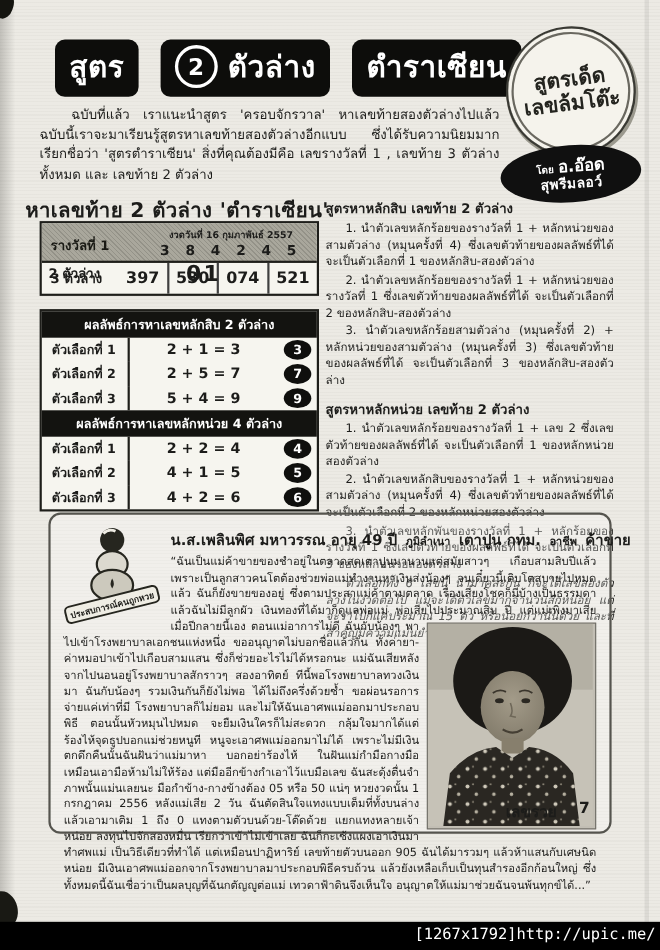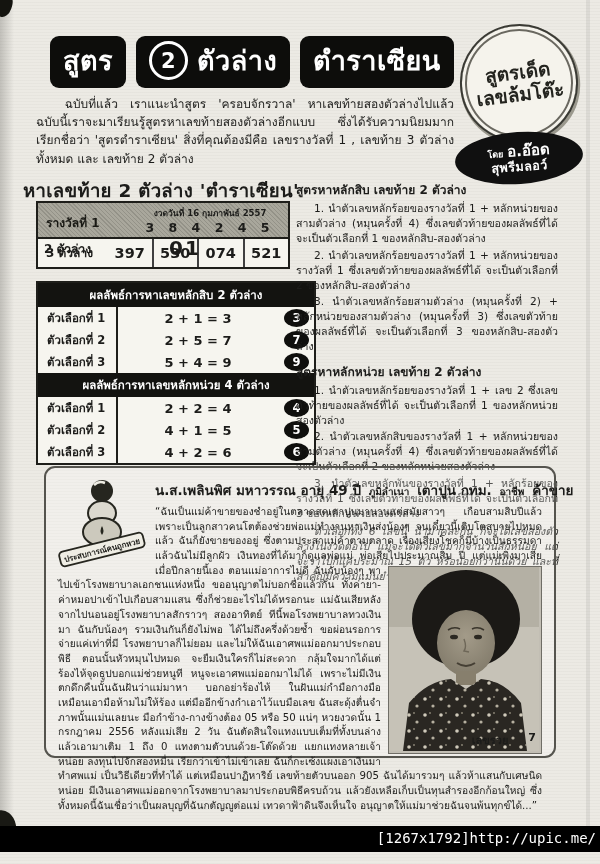--- a/index.html
+++ b/index.html
@@ -9,21 +9,21 @@
     background-image:repeating-linear-gradient(0deg, rgba(110,108,98,.045) 0 1px, transparent 1px 3px);
     font-family:"DejaVu Sans", sans-serif;color:#1c1c1a;
   }
   .edge-shadow{position:absolute;left:0;top:0;width:14px;height:838px;
     background:linear-gradient(90deg, rgba(40,40,36,.22), rgba(40,40,36,0));}
   .fold-line{position:absolute;right:10px;top:0;width:4px;height:838px;background:rgba(40,40,36,.08);}
   .blot-top{position:absolute;left:-5px;top:-7px;width:17px;height:24px;background:#14140f;border-radius:45%;transform:rotate(18deg);}
   .blot-bottom{position:absolute;left:-10px;bottom:20px;width:26px;height:34px;background:#191914;border-radius:50%;transform:rotate(-14deg);}
 
   
-  .banner{position:absolute;left:50px;top:36px;display:flex;gap:10px;align-items:center;}
+  .banner{position:absolute;left:50px;top:36px;display:flex;gap:20px;align-items:center;}
   .b-block{background:#0d0d0b;color:#fff;border-radius:9px;padding:3px 13px 6px;
     font-weight:800;font-size:27px;letter-spacing:.5px;display:flex;align-items:center;}
   .b-circle{width:33px;height:33px;border-radius:50%;background:#0d0d0b;border:3px solid #fff;
     color:#fff;font-size:21px;font-weight:800;display:flex;align-items:center;justify-content:center;margin-right:9px;flex:0 0 auto;}
 
   
   .badge{position:absolute;left:447px;top:24px;width:144px;}
   .badge-circle{width:114px;height:114px;margin:0 auto;border-radius:50%;
     background:#f5f3ec;border:2px solid #3a3a34;
     box-shadow:inset 0 0 0 3px #f5f3ec, inset 0 0 0 5px #6a6860, 1px 2px 0 1px #9b998e;
@@ -51,21 +51,21 @@
   .pt-date{font-size:8.5px;font-weight:600;}
   .pt-first{font-size:12.5px;font-weight:800;letter-spacing:5px;}
   .pt-row{display:flex;height:28px;font-weight:700;}
   .pt-label{width:62px;font-size:12px;padding-left:8px;line-height:28px;}
   .pt-num{flex:1;text-align:center;font-size:14.5px;line-height:28px;}
   .pt-num + .pt-num{border-left:2px solid #404040;}
   .two-digit{position:absolute;left:36px;top:236px;width:254px;display:flex;align-items:center;}
   .td-label{font-size:12px;font-weight:700;padding-left:8px;}
   .td-value{font-size:20px;font-weight:800;letter-spacing:2px;margin-left:78px;}
 
-  .calc-box{position:absolute;left:36px;top:281px;width:280px;border:2px solid #1e1e1a;background:#f6f5ef;box-sizing:border-box;}
+  .calc-box{position:absolute;left:36px;top:281px;width:254px;border:2px solid #1e1e1a;background:#f6f5ef;box-sizing:border-box;}
   .calc-title{background:#131310;color:#fff;font-size:11.5px;font-weight:700;text-align:center;padding:3px 0;}
   .calc-row{display:flex;align-items:stretch;height:22px;}
   .cr-label{width:80px;padding-left:9px;font-size:11.5px;font-weight:700;border-right:2px solid #1e1e1a;display:flex;align-items:center;box-sizing:border-box;}
   .cr-formula{flex:1;text-align:left;font-size:13px;font-weight:600;display:flex;align-items:center;justify-content:center;}
   .cr-badge{width:36px;display:flex;align-items:center;justify-content:flex-end;padding-right:5px;box-sizing:border-box;}
   .ell{width:25px;height:18px;background:#0f0f0d;border-radius:50%;color:#fff;font-size:11.5px;font-weight:700;
     display:flex;align-items:center;justify-content:center;}
 
   
   .formulas{position:absolute;left:296px;top:182px;width:262px;font-size:10.6px;line-height:1.43;text-align:justify;}
@@ -75,24 +75,24 @@
   .f-close{text-indent:1.7em;font-style:italic;margin-top:3px;}
 
   
   .story-box{position:absolute;left:44px;top:466px;width:512px;height:292px;border:2px solid #55544e;border-radius:11px;
     padding:8px 12px;box-sizing:border-box;background:rgba(255,255,255,.25);}
   .story-logo{float:left;width:88px;height:92px;margin:0 9px 2px 0;}
   .story-head{font-weight:800;font-size:13.5px;padding:3px 0 4px;white-space:nowrap;}
   .sh-small{font-size:10px;font-weight:700;margin:0 3px;}
   .story-text{font-size:10.2px;line-height:1.44;text-align:justify;}
   .photo{float:right;width:152px;height:186px;margin:2px 0 4px 7px;border:1px solid #6f6d66;background:#c2beb4;}
-  .story-pagefoot{position:absolute;right:18px;bottom:7px;font-size:11px;font-weight:700;display:flex;gap:20px;}
-
-  
-  .footer-bar{position:absolute;left:0;bottom:12px;width:100%;height:26px;background:#000;color:#fff;
+  .story-pagefoot{position:absolute;right:18px;bottom:7px;font-size:14px;font-weight:700;display:flex;gap:20px;}
+
+  
+  .footer-bar{position:absolute;left:0;bottom:0;width:100%;height:26px;background:#000;color:#fff;
     font-family:"DejaVu Sans Mono", monospace;font-size:14px;line-height:25px;text-align:right;
     padding-right:4px;box-sizing:border-box;}
 </style>
 </head>
 <body>
 
 <div class="page">
   <div class="edge-shadow"></div>
   <div class="fold-line"></div>
   <div class="blot-top"></div>

